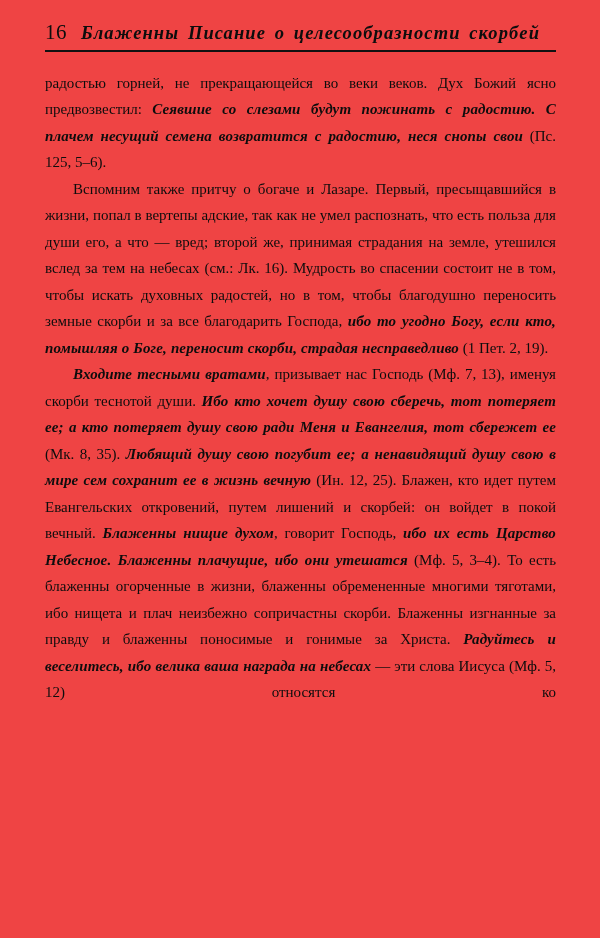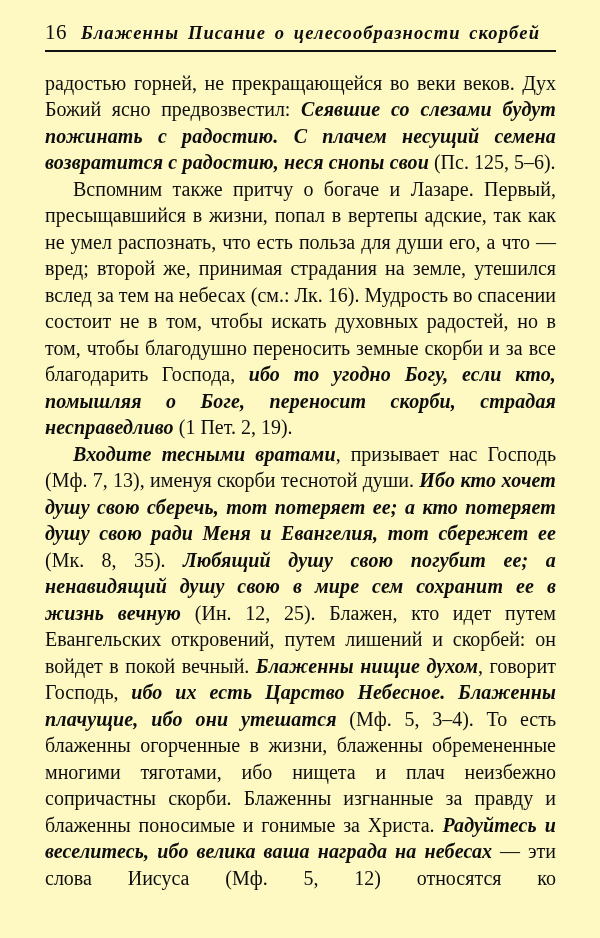--- a/index.html
+++ b/index.html
@@ -14,21 +14,21 @@
     position: relative;
     overflow: hidden;
     font-family: "Liberation Serif", "DejaVu Serif", serif;
     color: #0d0d0d;
     -webkit-font-smoothing: antialiased;
   }
 
   .page {
     position: absolute;
     inset: 0;
-    background: #fef9c3;
+    background: #ef4444;
     font-family: Liberation Serif, serif;
   }
 
   
   .running-head {
     position: absolute;
     left: 45px;
     top: 22px;
     width: 511px;
     height: 30px;
@@ -100,19 +100,19 @@
 <body>
 
 <div class="page">
 
   <div class="running-head">
     <span class="folio">16</span>
     <span class="head-title">Блаженны Писание о целесообразности скорбей</span>
   </div>
   <div class="head-rule"></div>
 
-  <div class="textblock" id="textblock" style="font-size: 20px; line-height: 26.49px;">
+  <div class="textblock" id="textblock" style="font-size: 15px; line-height: 26.49px;">
       <p class="first"><span class="roman">радостью горней, не прекращающейся во веки веков. Дух Божий ясно предвозвестил: </span><i>Сеявшие со слезами будут пожинать с радостию. С плачем несущий семена возвратится с радостию, неся снопы свои</i><span class="roman"> (Пс. 125, 5–6).</span></p>
       <p><span class="roman">Вспомним также притчу о богаче и Лазаре. Первый, пресыщавшийся в жизни, попал в вертепы адские, так как не умел распознать, что есть польза для души его, а что — вред; второй же, принимая страдания на земле, утешился вслед за тем на небесах (см.: Лк. 16). Мудрость во спасении состоит не в том, чтобы искать духовных радостей, но в том, чтобы благодушно переносить земные скорби и за все благодарить Господа, </span><i>ибо то угодно Богу, если кто, помышляя о Боге, переносит скорби, страдая несправедливо</i><span class="roman"> (1 Пет. 2, 19).</span></p>
       <p class=" continues"><i>Входите тесными вратами</i><span class="roman">, призывает нас Господь (Мф. 7, 13), именуя скорби теснотой души. </span><i>Ибо кто хочет душу свою сберечь, тот потеряет ее; а кто потеряет душу свою ради Меня и Евангелия, тот сбережет ее</i><span class="roman"> (Мк. 8, 35). </span><i>Любящий душу свою погубит ее; а ненавидящий душу свою в мире сем сохранит ее в жизнь вечную</i><span class="roman"> (Ин. 12, 25). Блажен, кто идет путем Евангельских откровений, путем лишений и скорбей: он войдет в покой вечный. </span><i>Блаженны нищие духом</i><span class="roman">, говорит Господь, </span><i>ибо их есть Царство Небесное. Блаженны плачущие, ибо они утешатся</i><span class="roman"> (Мф. 5, 3–4). То есть блаженны огорченные в жизни, блаженны обремененные многими тяготами, ибо нищета и плач неизбежно сопричастны скорби. Блаженны изгнанные за правду и блаженны поносимые и гонимые за Христа. </span><i>Радуйтесь и веселитесь, ибо велика ваша награда на небесах</i><span class="roman"> — эти слова Иисуса (Мф. 5, 12) относятся ко</span></p>
     </div>
 
 </div>
 
 </body></html>

